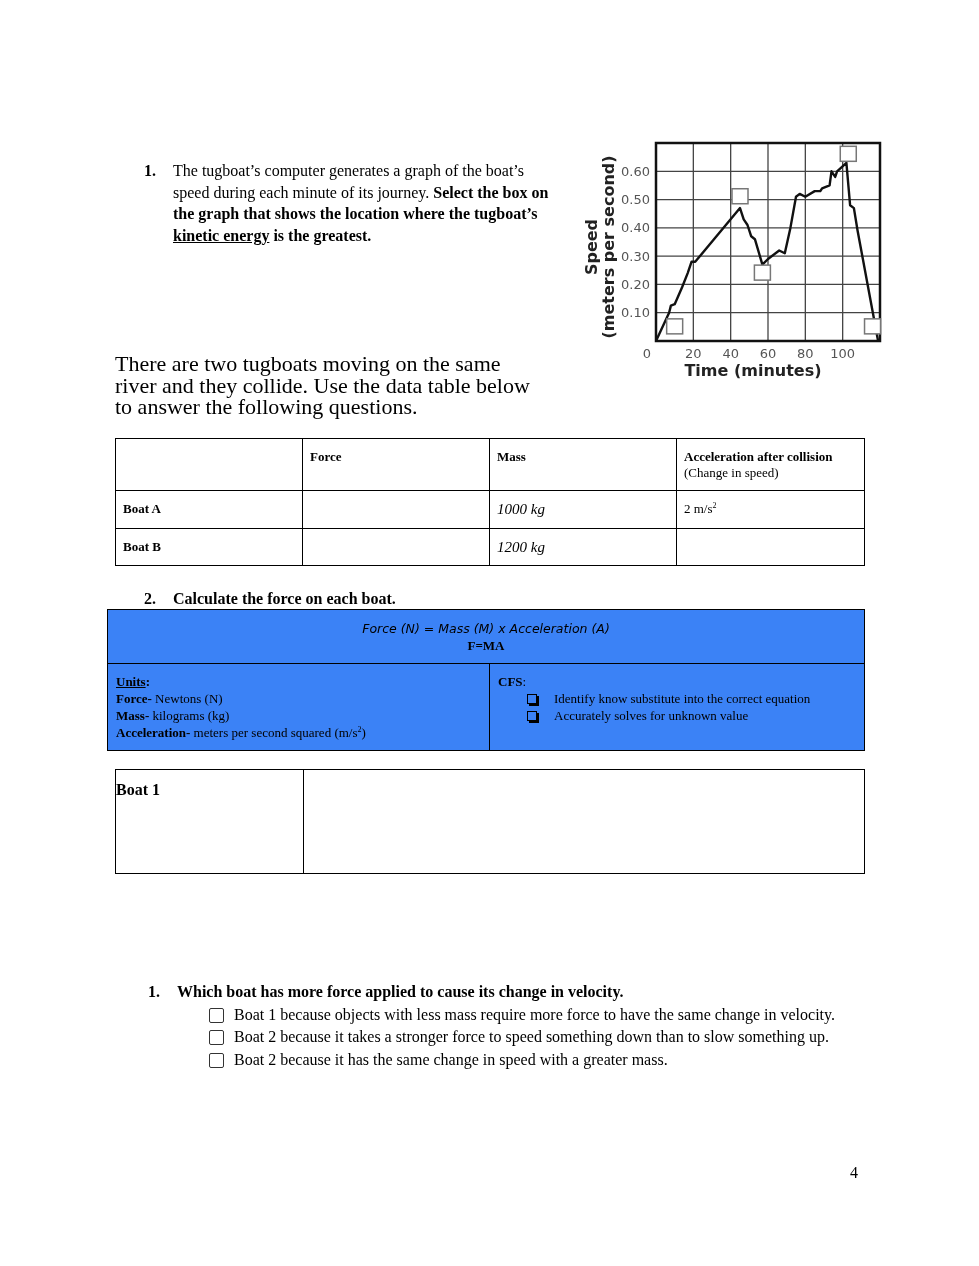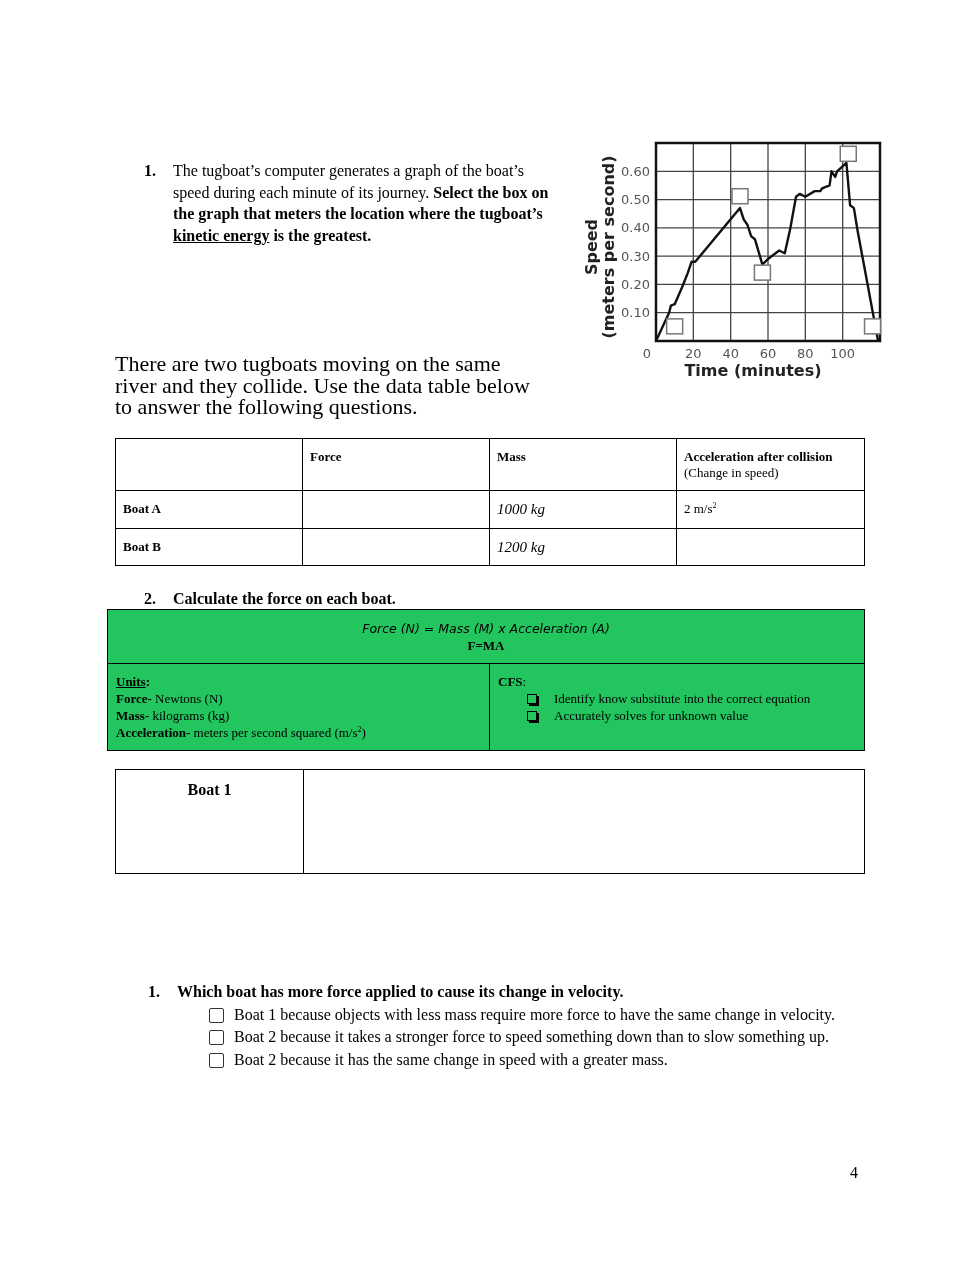--- a/index.html
+++ b/index.html
@@ -29,55 +29,55 @@
     .data-table .rowA td { height: 38px; }
     .data-table .rowB td { height: 37px; }
     .data-table .b { font-weight: bold; }
     .data-table .it { font-style: italic; font-size: 15px; }
     sup { font-size: 8px; vertical-align: super; line-height: 0; }
 
     
     .q2 { left: 144px; top: 590px; font-size: 16px; font-weight: bold; }
     .q2 .num { display: inline-block; width: 29px; }
 
-    .formula-table { left: 107px; top: 609px; width: 758px; background: #22c55e; }
+    .formula-table { left: 107px; top: 609px; width: 758px; background: #3b82f6; }
     .formula-table td { border: 1.5px solid #000; vertical-align: top; font-size: 13px; line-height: 17px; }
     .formula-table .top { height: 54px; text-align: center; padding-top: 10px; }
     .formula-table .math { font-family: "DejaVu Sans", sans-serif; font-style: italic; font-size: 12.5px; }
     .formula-table .units { width: 382px; height: 85px; padding: 9px 8px; }
     .formula-table .cfs { padding: 9px 8px; }
     .formula-table .u { text-decoration: underline; font-weight: bold; }
     .formula-table .b { font-weight: bold; }
     .cfs-item { display: flex; align-items: center; margin-left: 29px; }
     .cfs-box { display: inline-block; width: 10px; height: 10px; border: 1.2px solid #000; position: relative; margin-right: 17px; background: transparent; }
     .cfs-box::after { content: ""; position: absolute; right: -3px; bottom: -3px; width: 10px; height: 10px; border-right: 2px solid #000; border-bottom: 2px solid #000; box-sizing: border-box; }
 
     
     .boat-table { left: 115px; top: 769px; width: 750px; }
     .boat-table td { border: 1.5px solid #000; vertical-align: top; font-size: 16px; font-weight: bold; }
-    .boat-table .label { width: 188px; height: 104px; text-align: center; padding-top: 11px; }
+    .boat-table .label { width: 188px; height: 104px; padding-top: 11px; }
 
     
     .q3 { left: 148px; top: 981px; width: 730px; font-size: 16px; line-height: 21.7px; }
     .q3 .title { font-weight: bold; }
     .q3 .title .num { display: inline-block; width: 29px; }
     .opt { position: relative; margin-left: 86px; padding-left: 0; margin-top: 1px; }
     .opt .chk { position: absolute; left: -25px; top: 4px; width: 15px; height: 15px; border: 1.5px solid #333; border-radius: 2px; background: #fff; cursor: pointer; }
     .opt .txt { display: block; }
 
     .pagenum { left: 850px; top: 1164px; font-size: 16px; }
   </style>
 </head>
 <body>
 
 <div class="abs q1">
   <span class="num">1.</span>
   <div class="body">
     <span>The tugboat’s computer generates a graph of the boat’s speed during each minute of its journey.</span>
-    <span class="bold">Select the box on the graph that meters the location where the tugboat’s</span>
+    <span class="bold">Select the box on the graph that shows the location where the tugboat’s</span>
     <span class="bold u">kinetic energy</span>
     <span class="bold">is the greatest.</span>
   </div>
 </div>
 
 <div class="abs chart">
   <svg id="chart-svg" width="330" height="250" viewBox="0 0 330 250">
       <line x1="133.33333333333331" x2="133.33333333333331" y1="8" y2="206" stroke="#444" stroke-width="1.3"></line>
       <line x1="170.66666666666666" x2="170.66666666666666" y1="8" y2="206" stroke="#444" stroke-width="1.3"></line>
       <line x1="208" x2="208" y1="8" y2="206" stroke="#444" stroke-width="1.3"></line>

